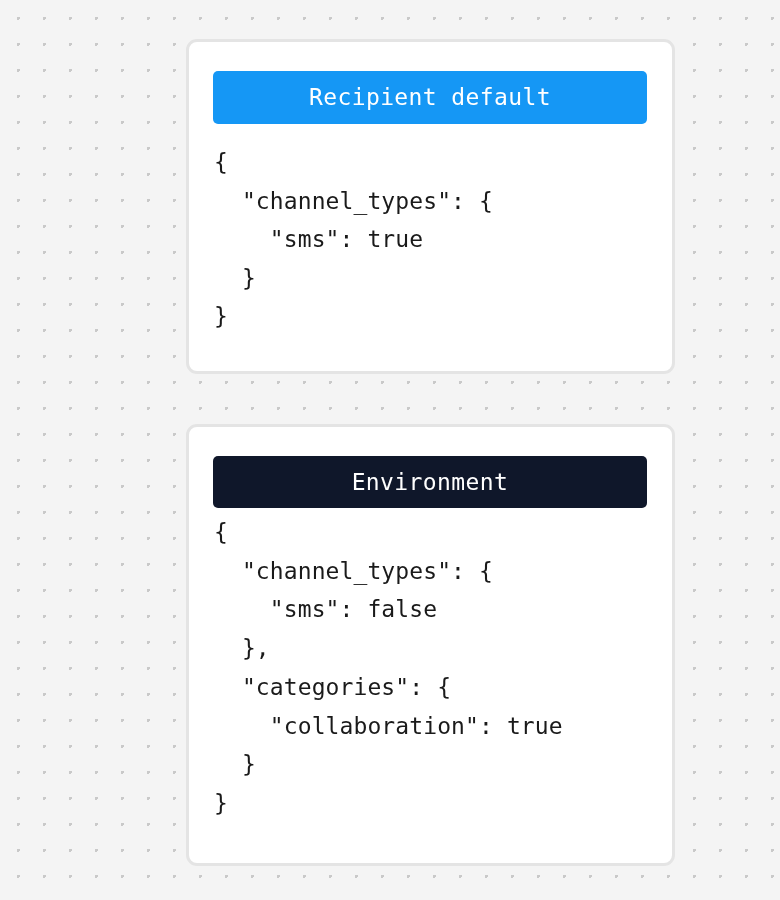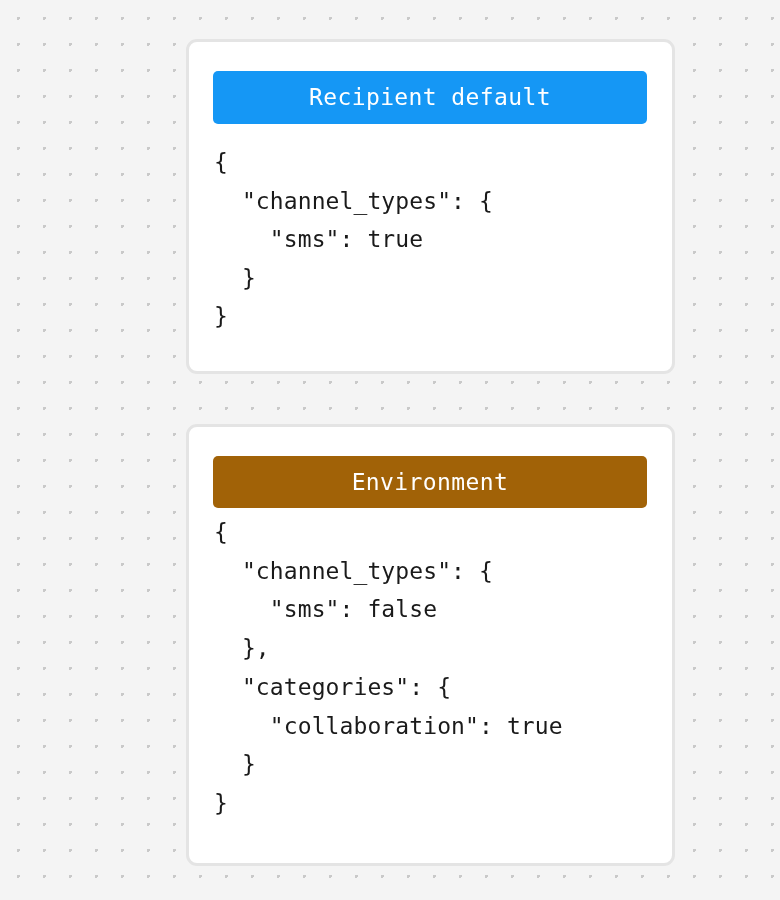--- a/index.html
+++ b/index.html
@@ -110,21 +110,21 @@
     <div class="card-body">
       <pre class="json-block" style="color: rgb(26, 26, 26);">{
   "channel_types": {
     "sms": true
   }
 }</pre>
     </div>
   </section>
 
   <section class="card" id="card-environment" style="background: rgb(255, 255, 255); border-color: rgb(228, 228, 228);">
-    <div class="card-header" style="background-color: #a16207;">
+    <div class="card-header" style="background-color: #0f172a;">
       <span class="card-header-title" style="color: rgb(255, 255, 255);">Environment</span>
     </div>
     <div class="card-body">
       <pre class="json-block" style="color: rgb(26, 26, 26);">{
   "channel_types": {
     "sms": false
   },
   "categories": {
     "collaboration": true
   }

